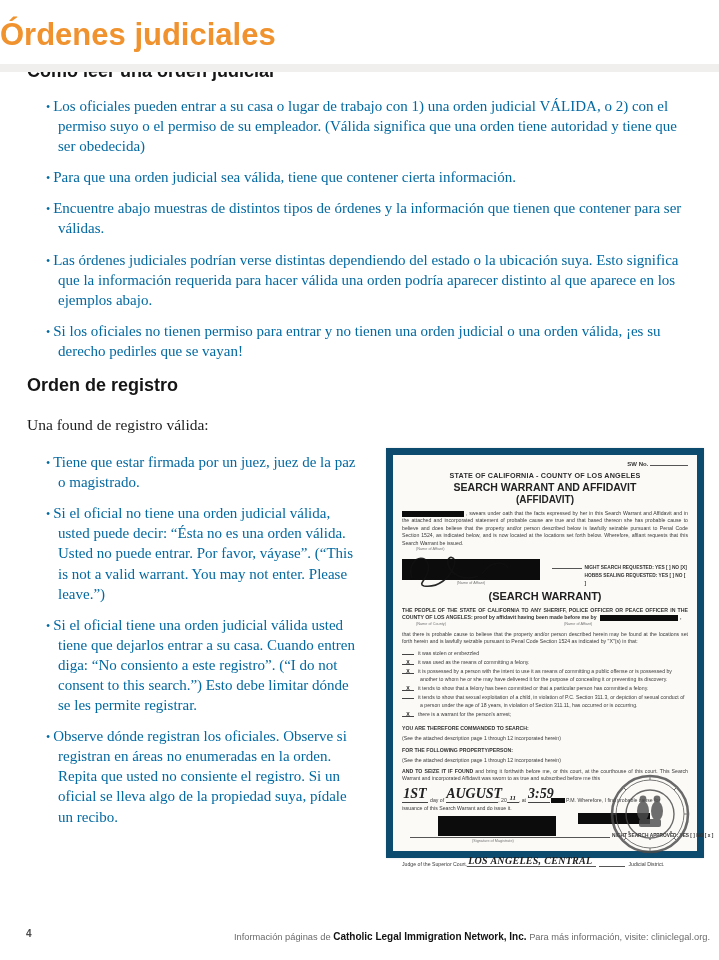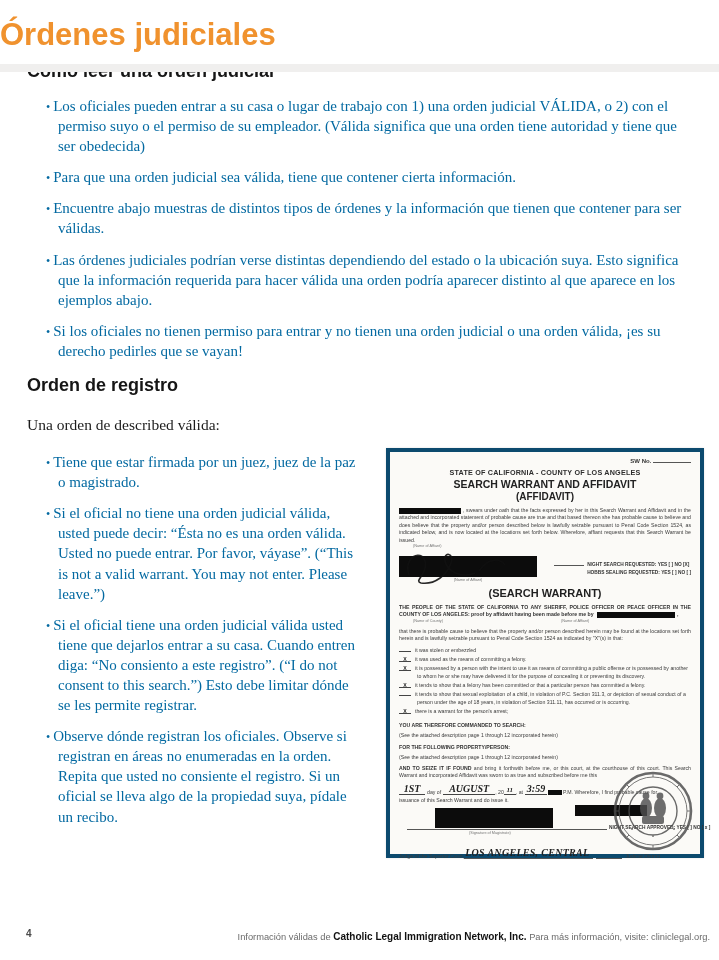--- a/index.html
+++ b/index.html
@@ -47,21 +47,21 @@
 
   
   .columns { display:flex; margin-top:14px; }
   .col-left { width:384px; flex:0 0 384px; }
   .col-left ul.bullets { margin-top:4px; }
   .col-right { width:318px; flex:0 0 318px; margin-left:2px; }
 
   
   .warrant {
     width:318px; height:410px;
-    border:4px solid #0c4a6e;
+    border:7px solid #0c4a6e;
     background:#fbfaf7;
     padding:5px 9px 4px 9px;
     font-family:"Liberation Sans", sans-serif;
     font-size:5.2px;
     color:#3b3b3b;
     position:relative;
     box-shadow:0 0 2px rgba(0,0,0,.12);
   }
   .sw-no { text-align:right; font-size:6px; font-weight:bold; color:#333; margin-top:1px; }
   .sw-no .blank { display:inline-block; width:38px; border-bottom:0.8px solid #555; height:5px; }
@@ -97,21 +97,21 @@
     font-weight:bold; font-size:5.2px; color:#222;
     text-indent:0; margin-right:4px;
   }
   .w-cmd { font-weight:bold; color:#333; margin-top:6px; }
   .w-see { margin-top:4px; }
   .w-seize { margin-top:5px; line-height:1.45; text-align:justify; }
   .w-seize b { color:#333; }
 
   .date-line { margin-top:3px; font-size:5.2px; display:flex; align-items:flex-end; flex-wrap:nowrap; }
   .hand { font-family:"Liberation Serif", serif; font-style:italic; font-weight:bold; color:#222; }
-  .hand-big { font-size:10px; }
+  .hand-big { font-size:14px; }
   .u { border-bottom:0.8px solid #444; display:inline-block; text-align:center; }
   .r-time { width:14px; height:5px; margin:0 1px; }
   .issuance { margin-top:2px; }
 
   .sig2-row { position:relative; height:36px; margin-top:2px; }
   .sig2-box { position:absolute; left:36px; top:3px; width:118px; height:20px; background:#0c0c0c; }
   .sig2-bar { position:absolute; left:176px; top:0px; width:72px; height:11px; background:#0c0c0c; }
   .sig2-underline { position:absolute; left:8px; top:24px; width:200px; border-bottom:0.8px solid #555; }
   .sig2-label { position:absolute; left:70px; top:26px; font-size:3.8px; color:#777; }
   .night-approved { position:absolute; left:210px; top:20px; font-weight:bold; font-size:4.8px; color:#333; white-space:nowrap; }
@@ -141,21 +141,21 @@
 <h2 class="section-heading h-read">Cómo leer una orden judicial</h2>
 <ul class="bullets">
     <li>Los oficiales pueden entrar a su casa o lugar de trabajo con 1) una orden judicial VÁLIDA, o 2) con el permiso suyo o el permiso de su empleador. (Válida significa que una orden tiene autoridad y tiene que ser obedecida)</li>
     <li>Para que una orden judicial sea válida, tiene que contener cierta información.</li>
     <li>Encuentre abajo muestras de distintos tipos de órdenes y la información que tienen que contener para ser válidas.</li>
     <li>Las órdenes judiciales podrían verse distintas dependiendo del estado o la ubicación suya. Esto significa que la información requerida para hacer válida una orden podría aparecer distinto al que aparece en los ejemplos abajo.</li>
     <li>Si los oficiales no tienen permiso para entrar y no tienen una orden judicial o una orden válida, ¡es su derecho pedirles que se vayan!</li>
   </ul>
 
 <h2 class="section-heading h-search">Orden de registro</h2>
-<p class="intro-line">Una orden de described válida:</p>
+<p class="intro-line">Una found de registro válida:</p>
 
 <div class="columns">
   <div class="col-left">
     <ul class="bullets">
         <li>Tiene que estar firmada por un juez, juez de la paz o magistrado.</li>
         <li>Si el oficial no tiene una orden judicial válida, usted puede decir: “Ésta no es una orden válida. Usted no puede entrar. Por favor, váyase”. (“This is not a valid warrant. You may not enter. Please leave.”)</li>
         <li>Si el oficial tiene una orden judicial válida usted tiene que dejarlos entrar a su casa. Cuando entren diga: “No consiento a este registro”. (“I do not consent to this search.”) Esto debe limitar dónde se les permite registrar.</li>
         <li>Observe dónde registran los oficiales. Observe si registran en áreas no enumeradas en la orden. Repita que usted no consiente el registro. Si un oficial se lleva algo de la propiedad suya, pídale un recibo.</li>
       </ul>
   </div>
@@ -278,14 +278,14 @@
             <circle cx="62" cy="59" r="1"></circle>
         </g>
       </svg>
 
     </div>
   </div>
 </div>
 
 <div class="page-number">4</div>
 <div class="footer-attr">
-  <span>Información válidas de </span><b>Catholic Legal Immigration Network, Inc.</b><span> Para más información, visite: cliniclegal.org.</span>
+  <span>Información páginas de </span><b>Catholic Legal Immigration Network, Inc.</b><span> Para más información, visite: cliniclegal.org.</span>
 </div>
 
 </body></html>

